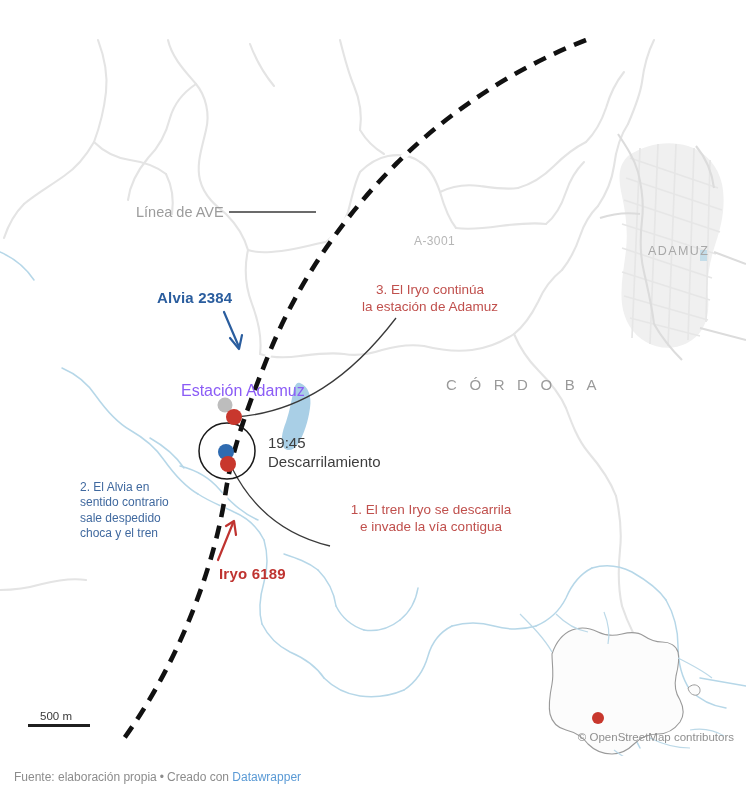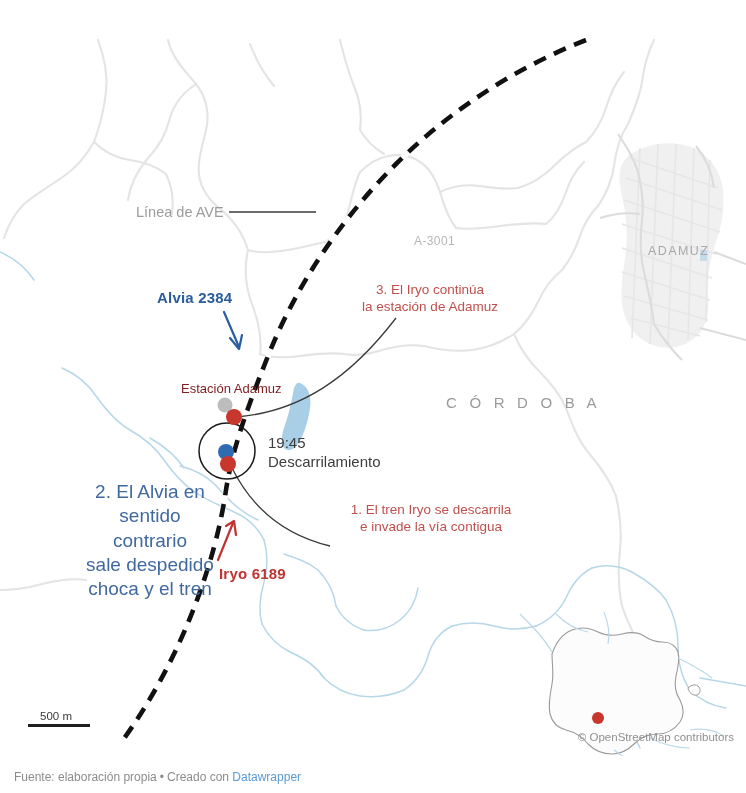--- a/index.html
+++ b/index.html
@@ -76,22 +76,22 @@
     font-size: 12.5px;
     color: #a8a8a8;
     letter-spacing: 1.4px;
   }
   .road-label {
     font-size: 12px;
     color: #b6b6b6;
     letter-spacing: 0.4px;
   }
   .station-label {
-    font-size: 13px;
-    color: #7f1d1d;
+    font-size: 16px;
+    color: #8b5cf6;
   }
   .ave-label {
     font-size: 14.5px;
     color: #9c9c9c;
   }
   .train-blue {
     font-size: 15px;
     font-weight: bold;
     color: #2a5d9e;
     letter-spacing: 0.2px;
@@ -101,23 +101,23 @@
     font-weight: bold;
     color: #bf3330;
     letter-spacing: 0.2px;
   }
   .note-red {
     font-size: 13.5px;
     color: #c0504d;
     text-align: center;
   }
   .note-blue {
-    font-size: 19px;
+    font-size: 12px;
     color: #40699f;
-    text-align: center;
+    text-align: left;
   }
   .time-text {
     font-size: 15px;
     color: #3d3d3d;
   }
   .time-sub {
     font-size: 15px;
     color: #3d3d3d;
   }
 
@@ -317,21 +317,21 @@
           <path d="M604 574 C608 584 610 596 608 606"></path>
           <path d="M678 620 C690 626 702 632 712 640"></path>
           <path d="M650 700 C662 706 676 710 690 710"></path>
           <path d="M614 712 C624 720 636 726 650 728"></path>
           <path d="M690 692 C702 690 714 692 724 698"></path>
         </g>
         <circle cx="598" cy="680" r="6" fill="#c8372d"></circle>
       </g>
     </svg>
 
-    <div class="lbl place-province" style="left:446px; top:355px;">C Ó R D O B A</div>
+    <div class="lbl place-province" style="left:446px; top:337px;">C Ó R D O B A</div>
 
     <div class="lbl place-town" style="left:648px; top:205px;">ADAMUZ</div>
 
     <div class="lbl road-label" style="left:414px; top:196px;">A-3001</div>
 
     <div class="lbl station-label" style="left:181px; top:343px;">Estación Adamuz</div>
 
     <div class="lbl ave-label" style="left:136px; top:165px;">Línea de AVE</div>
 
     <div class="lbl train-blue" style="left:157px; top:250px;">Alvia 2384</div>

